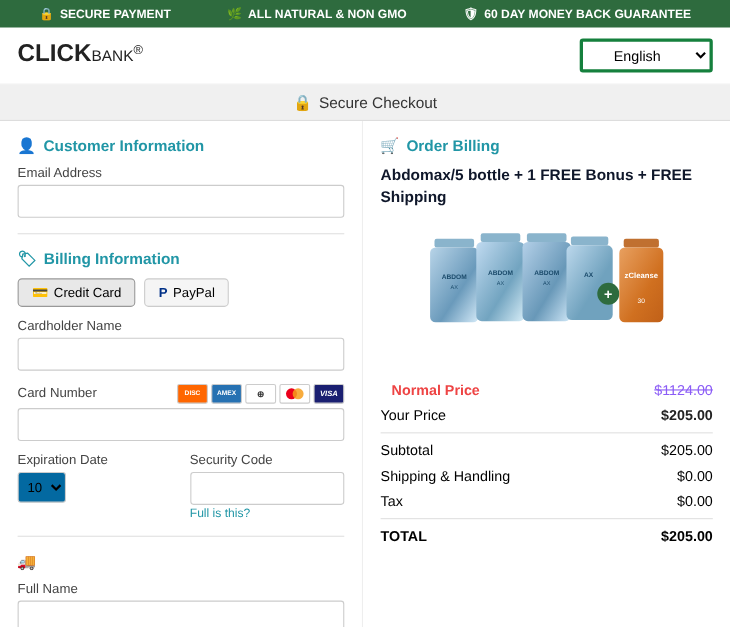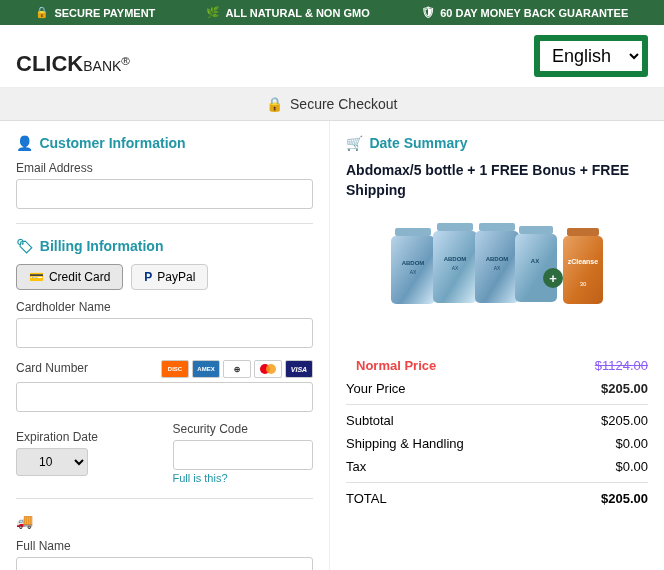--- a/index.html
+++ b/index.html
@@ -18,37 +18,37 @@
     }
     .banner-item {
       display: flex;
       align-items: center;
       gap: 5px;
     }
 
     
     .header {
       display: flex;
-      align-items: flex-end;
+      align-items: flex-start;
       justify-content: space-between;
       padding: 10px 16px;
       border-bottom: 1px solid #eee;
       gap: 29px;
     }
     .logo {
       font-size: 22px;
       font-weight: 900;
       color: #222;
     }
     .logo span { color: #222; font-weight: 400; font-size: 14px; }
     .lang-select {
-      border: 6px solid #15803d;
+      border: 3px solid #15803d;
       border-radius: 3px;
-      padding: 4px 8px;
-      font-size: 18px;
+      padding: 4px 24px;
+      font-size: 13px;
       background: #fff;
     }
 
     
     .secure-checkout-bar {
       background: #f0f0f0;
       text-align: center;
       padding: 8px;
       font-size: 14px;
       color: #333;
@@ -140,32 +140,31 @@
       display: flex;
       align-items: center;
       justify-content: center;
       font-weight: bold;
     }
 
     .expiry-security {
       display: flex;
       gap: 16px;
       margin-top: 0;
-      align-items: center;
     }
     .expiry-section { flex: 1; }
     .security-section { flex: 1; }
 
     .select-input {
       border: 1px solid #ccc;
       border-radius: 3px;
-      padding: 4px 18px;
+      padding: 4px 4px;
       font-size: 12px;
       height: 28px;
-      background: #e5e5e5;
+      background: #0369a1;
     }
 
     .expiry-selects {
       display: flex;
       gap: 6px;
     }
 
     .what-is-this {
       font-size: 11px;
       color: #2196a6;
@@ -220,21 +219,21 @@
     }
     .normal-price-val {
       color: #8b5cf6;
       text-decoration: line-through;
       font-size: 13px;
     }
     .your-price-val {
       font-weight: bold;
       color: #222;
     }
-    .total-label { font-weight: normal; text-align: center; }
+    .total-label { font-weight: bold; text-align: center; }
     .total-val { font-weight: bold; }
 
     .price-divider {
       border: none;
       border-top: 1px solid #e0e0e0;
       margin: 4px 0;
     }
   </style>
 </head>
 <body>
@@ -350,21 +349,21 @@
 
     <div class="field-label">Full Name</div>
     <input type="text" class="text-input" style="">
 
   </div>
 
   <div class="right-col">
 
     <div class="order-title">
       <span>🛒</span>
-      <span>Date Summary</span>
+      <span>Order Billing</span>
     </div>
 
     <div class="product-name">Abdomax/5 bottle + 1 FREE Bonus + FREE Shipping</div>
 
     <div class="product-image-area">
 
       <svg width="220" height="130" viewBox="0 0 220 130">
 
         <g transform="translate(0,10)">
           <rect x="8" y="8" width="36" height="8" rx="2" fill="#8ab4cc"></rect>

